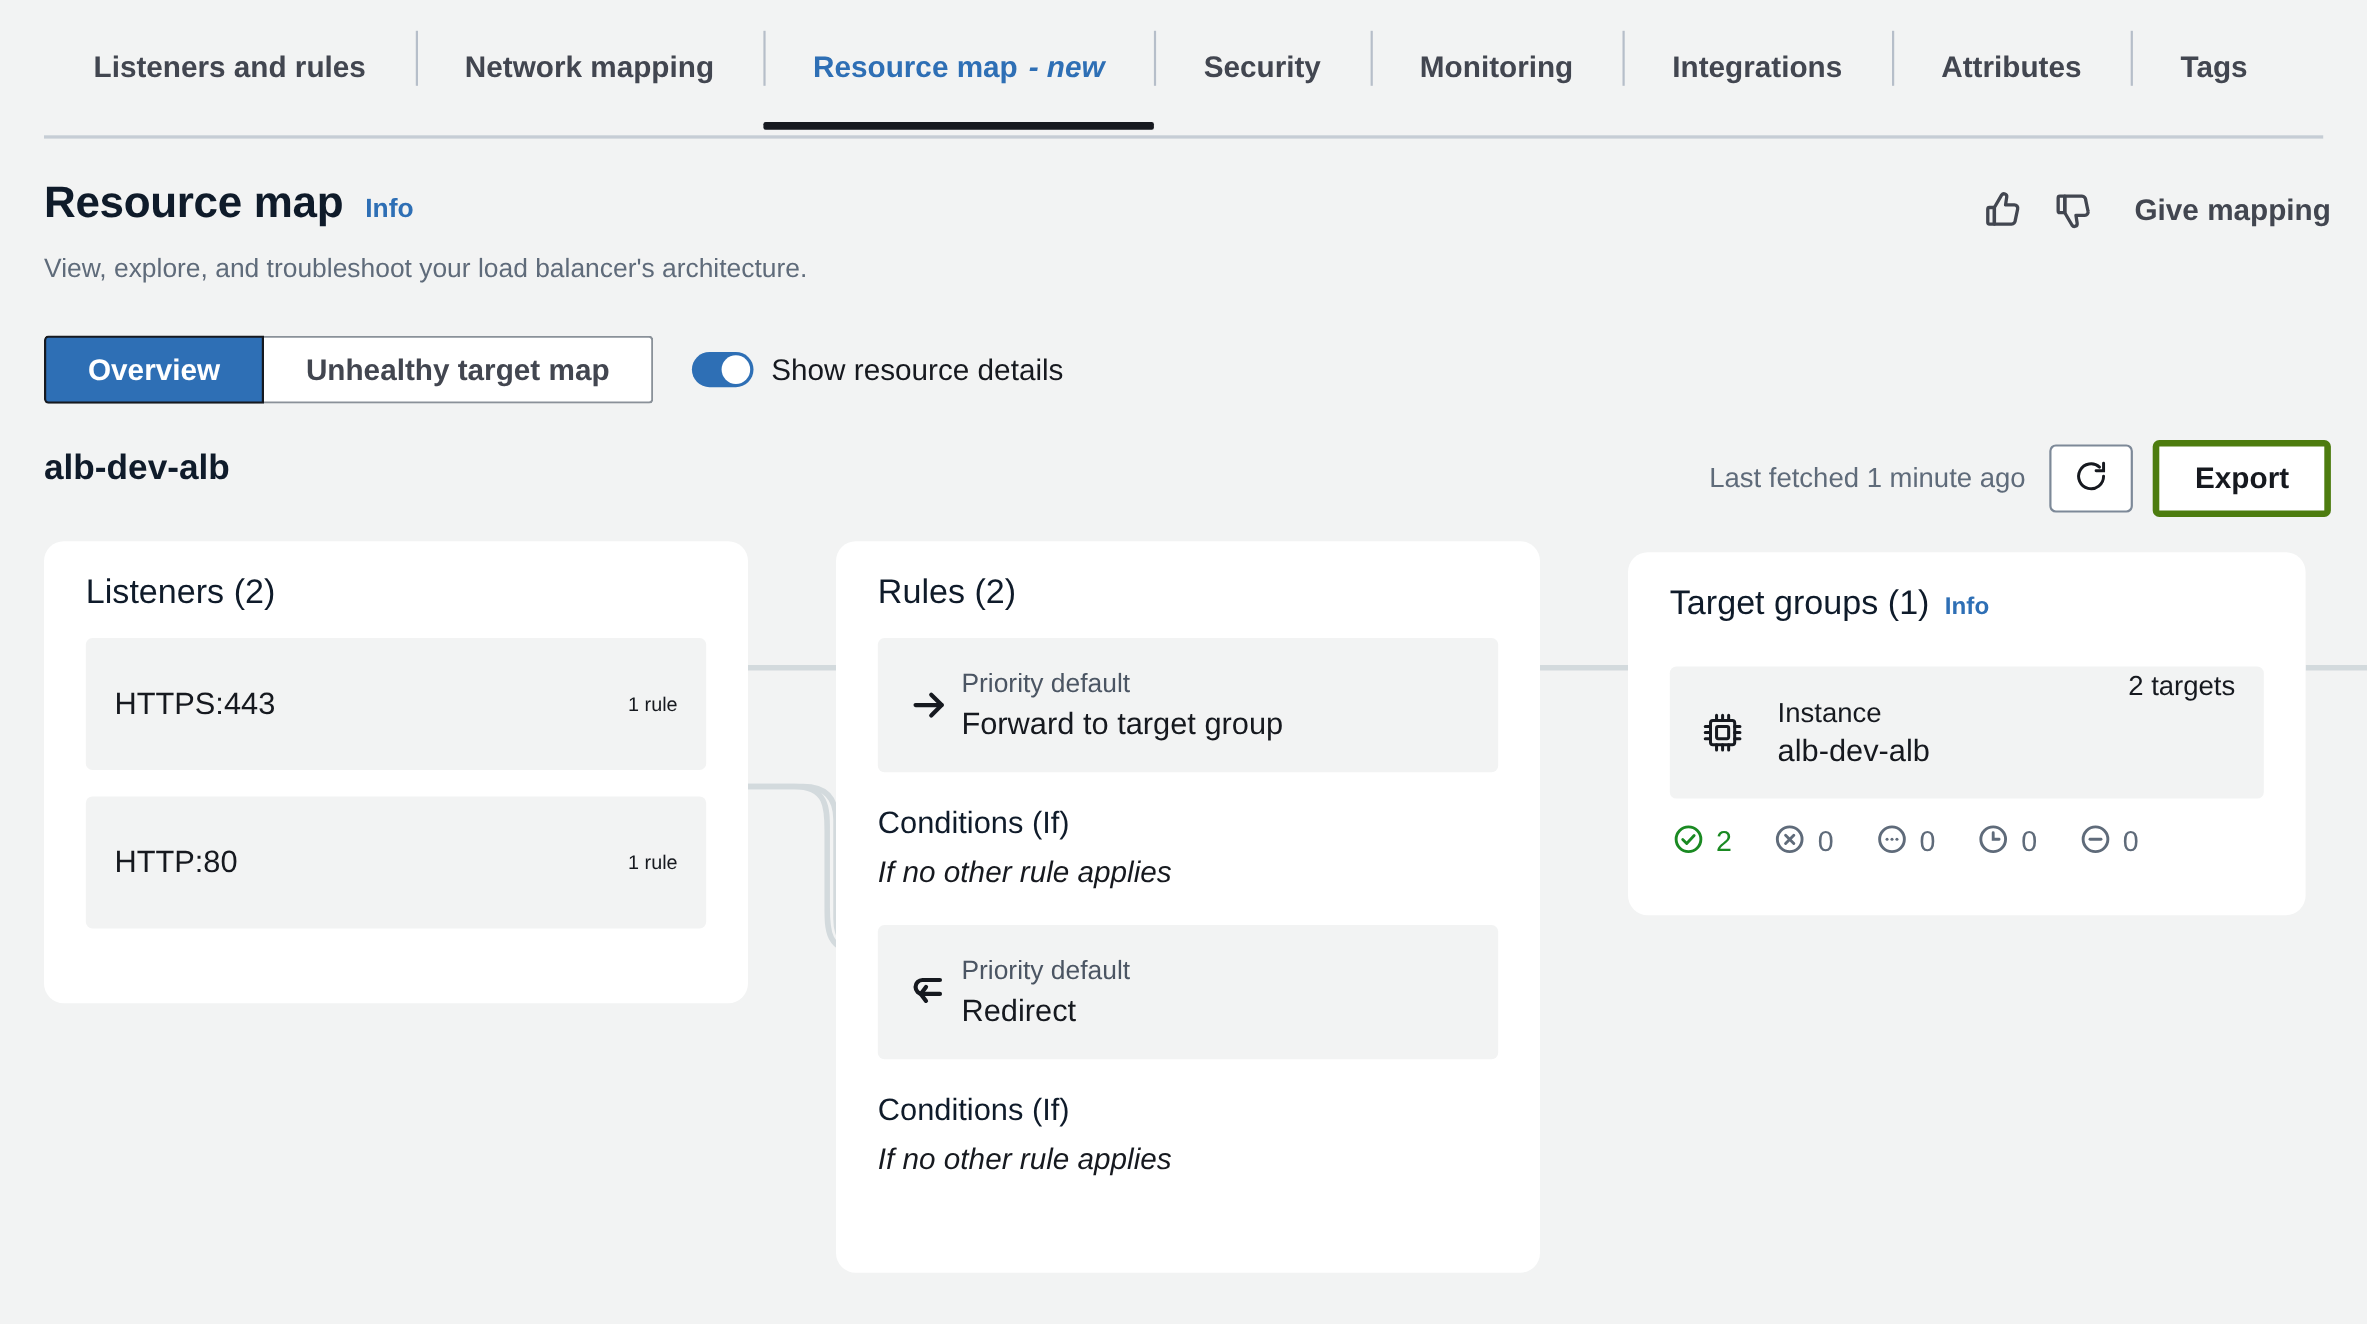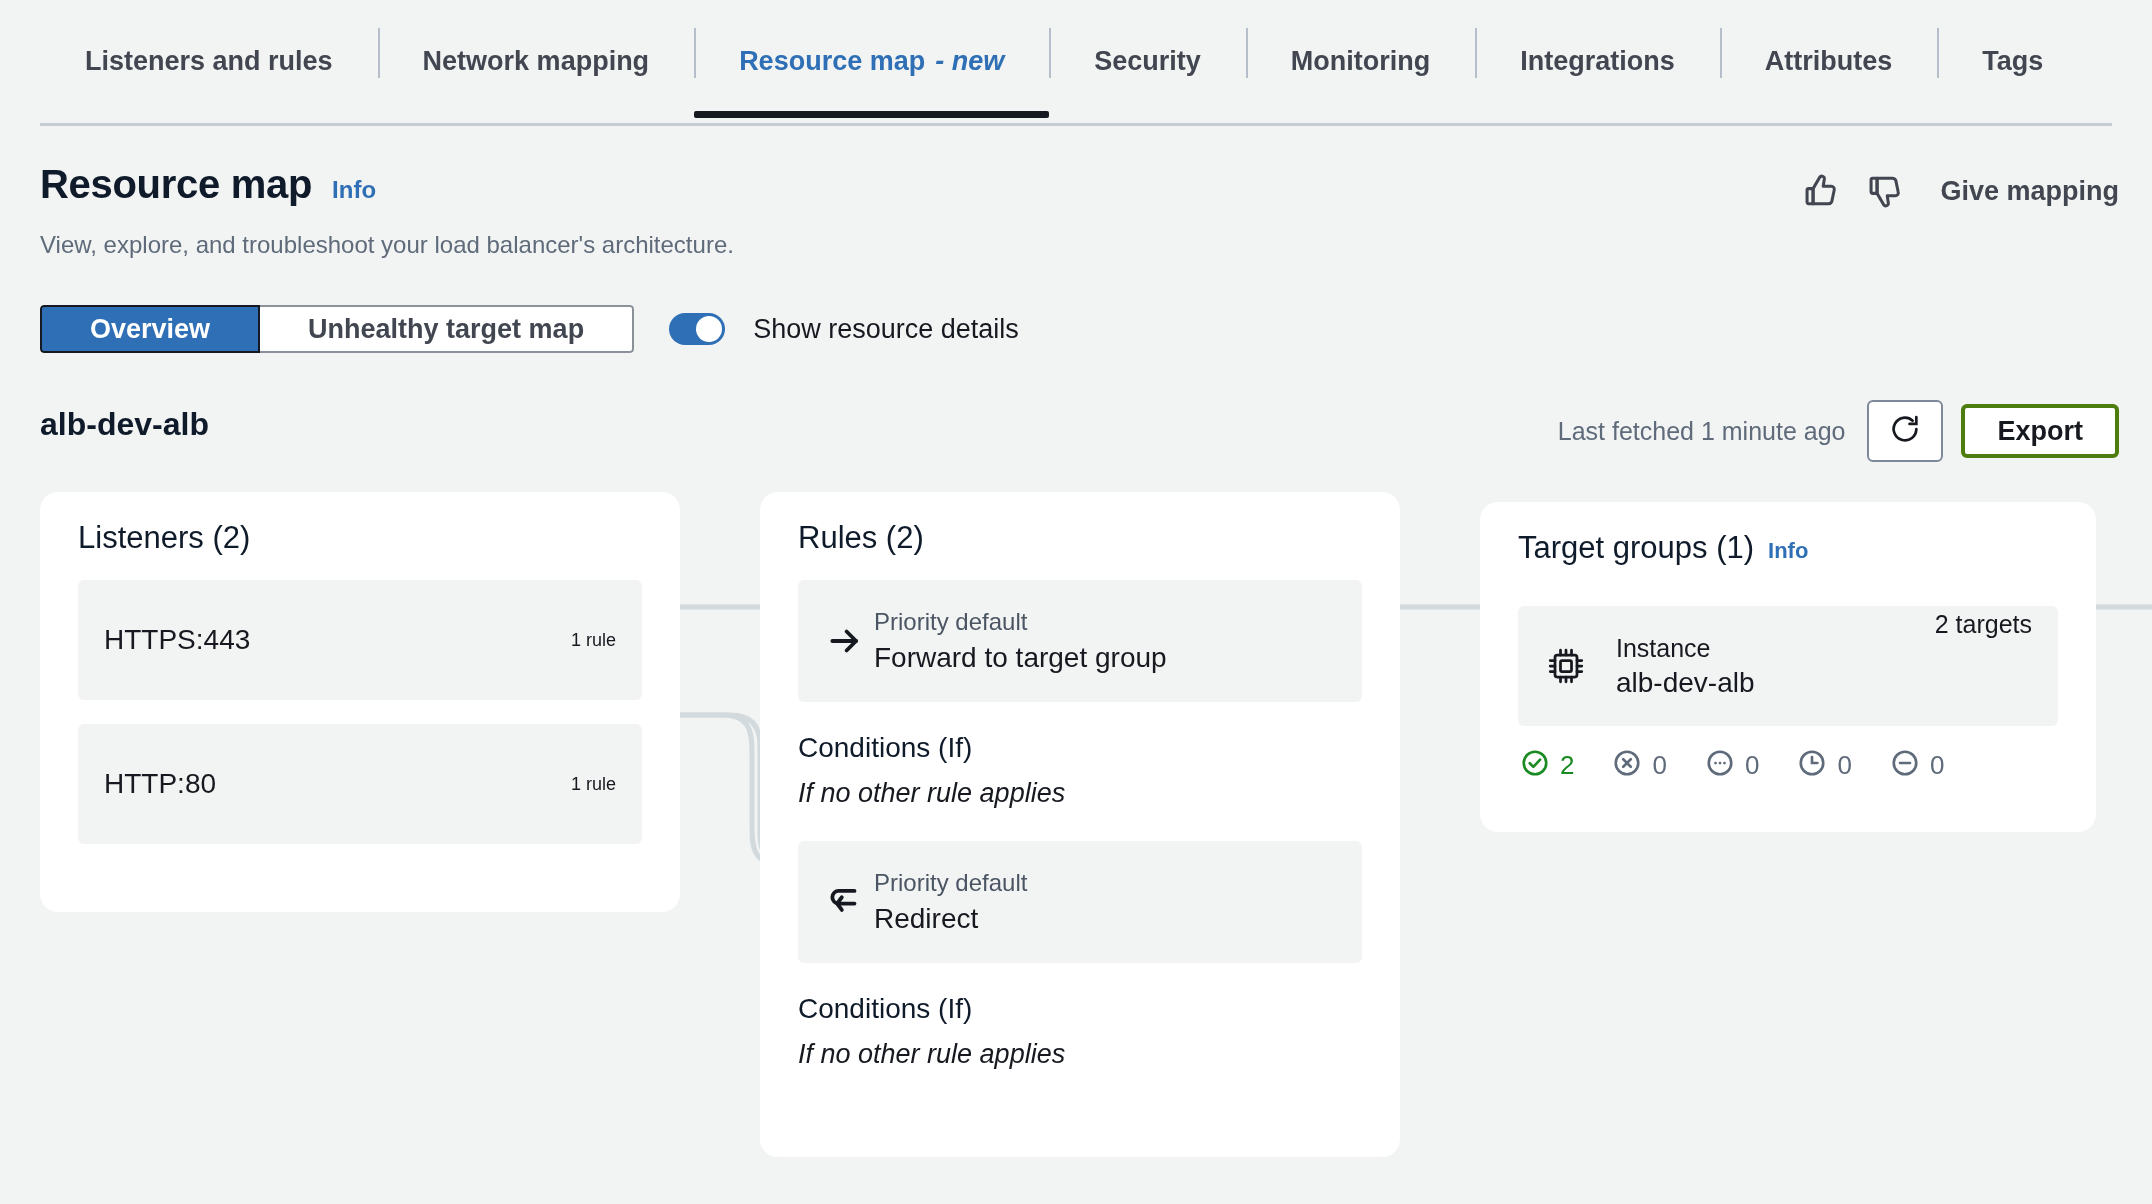--- a/index.html
+++ b/index.html
@@ -50,50 +50,50 @@
     display: flex; align-items: center; gap: 26px;
   }
   .fb-icon { width: 38px; height: 38px; cursor: pointer; color: #424650; display: block; }
   .fb-text { font-size: 27px; font-weight: 700; color: #424650; cursor: pointer; margin-left: 10px; }
 
   
   .controls { position: absolute; left: 40px; top: 305px; display: flex; align-items: center; }
   .segmented { display: flex; border-radius: 4px; overflow: hidden; }
   .seg {
     font-size: 27px; font-weight: 700;
-    padding: 0 48px; height: 48px; display: flex; align-items: center; justify-content: center;
+    padding: 0 38px; height: 62px; display: flex; align-items: center; justify-content: center;
     cursor: pointer; border: 2px solid #8a9199; background: #ffffff; color: #424650;
     white-space: nowrap;
   }
   .seg.active { background: #2e6fb5; color: #ffffff; border-color: #16191f; }
   .seg:first-child { border-top-left-radius: 4px; border-bottom-left-radius: 4px; }
   .seg:last-child { border-top-right-radius: 4px; border-bottom-right-radius: 4px; border-left: none; }
 
-  .toggle-wrap { display: flex; align-items: center; gap: 28px; margin-left: 35px; cursor: pointer; }
+  .toggle-wrap { display: flex; align-items: center; gap: 16px; margin-left: 35px; cursor: pointer; }
   .toggle {
     width: 56px; height: 32px; border-radius: 16px; background: #2e6fb5;
     position: relative; flex: none;
   }
   .toggle .knob {
     position: absolute; top: 3px; left: 27px; width: 26px; height: 26px;
     border-radius: 50%; background: #ffffff;
   }
   .toggle-label { font-size: 27px; color: #16191f; white-space: nowrap; }
 
   
   .res-row { position: absolute; left: 40px; right: 33px; top: 400px; height: 70px; }
   .res-name { font-size: 32px; font-weight: 700; color: #0f1b2a; position: absolute; left: 0; top: 6px; }
   .res-actions { position: absolute; right: 0; top: 0; display: flex; align-items: center; gap: 18px; }
   .last-fetched { font-size: 25px; color: #5f6b7a; white-space: nowrap; margin-right: 4px; }
   .icon-btn {
     width: 76px; height: 62px; border: 2px solid #7d8998; border-radius: 6px;
     background: #ffffff; display: flex; align-items: center; justify-content: center; cursor: pointer;
   }
   .btn {
-    height: 54px; padding: 0 32px; border: 4px solid #4d7c0f; border-radius: 6px;
+    height: 70px; padding: 0 32px; border: 6px solid #4d7c0f; border-radius: 6px;
     background: #ffffff; color: #16191f; font-size: 27px; font-weight: 700;
     display: flex; align-items: center; justify-content: center; cursor: pointer;
   }
 
   
   .canvas { position: absolute; left: 0; top: 492px; width: 1916px; height: 714px; }
   .connectors { position: absolute; left: 0; top: 0; width: 2152px; height: 714px; pointer-events: none; }
 
   .card {
     position: absolute; background: #ffffff; border-radius: 18px;

